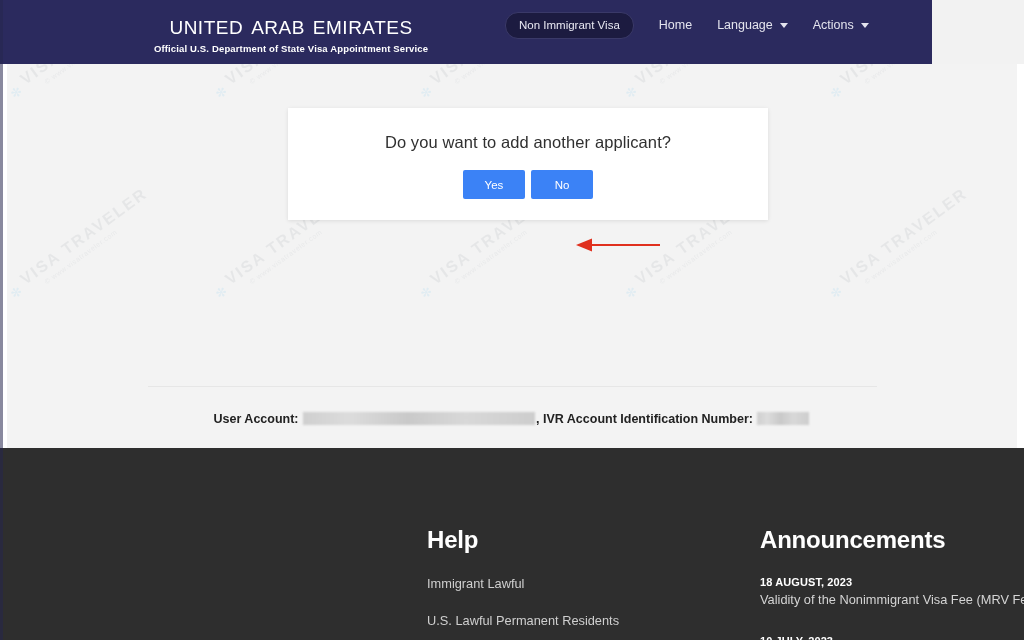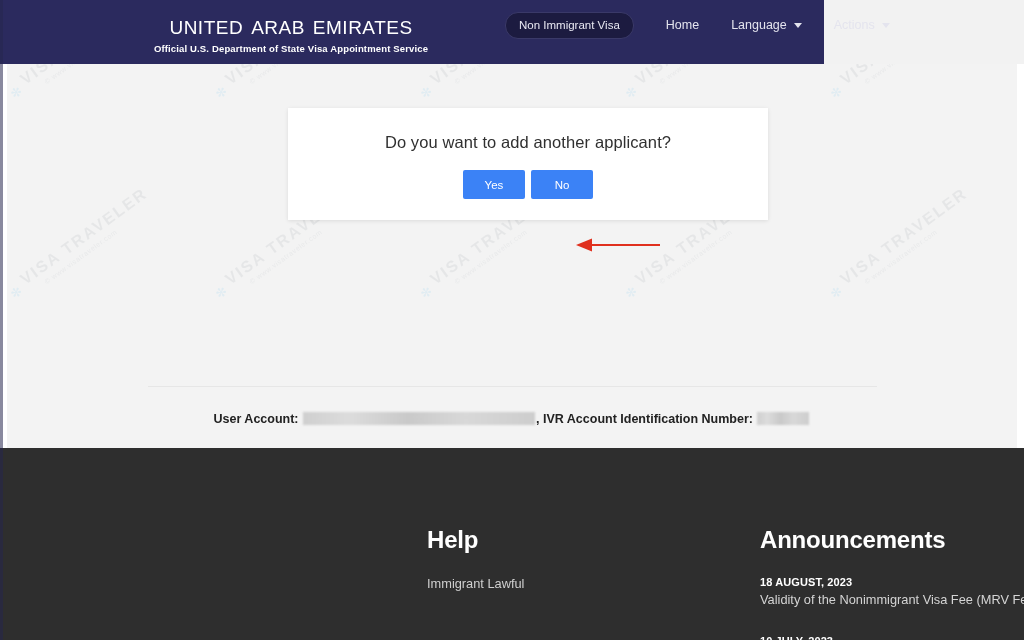--- a/index.html
+++ b/index.html
@@ -25,21 +25,21 @@
     position: absolute; right: 0; top: 64px; width: 7px; height: 384px;
     background: #ffffff; z-index: 30;
   }
   .edge-left-dark {
     position: absolute; left: 0; top: 0; width: 3px; height: 640px;
     background: #26264f; z-index: 31; opacity: .55;
   }
 
   
   .header {
-    position: absolute; left: 0; top: 0; width: 824px; height: 64px;
+    position: absolute; left: 0; top: 0; width: 932px; height: 64px;
     background: #2b2a5e;
     z-index: 20;
   }
   .brand {
     position: absolute; left: 146px; top: 10px;
     text-align: center; width: 290px;
   }
   .brand-title {
     color: #ffffff;
     font-size: 27px;
@@ -53,21 +53,21 @@
   .brand-sub {
     color: #ffffff;
     font-size: 9.5px;
     font-weight: bold;
     letter-spacing: .15px;
     margin-top: 3px;
     white-space: nowrap;
   }
   .nav {
     position: absolute; left: 505px; top: 12px;
-    display: flex; align-items: center; gap: 8px;
+    display: flex; align-items: center; gap: 1px;
     height: 26px;
   }
   .nav-pill {
     background: #1c1b40;
     color: #e9e9f2;
     font-size: 11.5px;
     padding: 6px 13px 7px 13px;
     border-radius: 13px;
     white-space: nowrap;
     border: 1px solid #3a3968;
@@ -341,20 +341,21 @@
   <div class="edge-left"></div>
   <div class="edge-right"></div>
   <div class="edge-left-dark"></div>
 
   <div class="footer">
 
 
     <div class="footer-col col-2">
       <div class="footer-head">Help</div>
       <a class="footer-link">Immigrant Lawful</a>
+      <a class="footer-link">U.S. Lawful Permanent Residents</a>
 
     </div>
 
     <div class="footer-col col-3">
       <div class="footer-head">Announcements</div>
       <div class="ann-date">18 AUGUST, 2023</div>
       <div class="ann-text">Validity of the Nonimmigrant Visa Fee (MRV Fee</div>
       <div class="ann-date ann-date2">10 JULY, 2023</div>
     </div>
 

